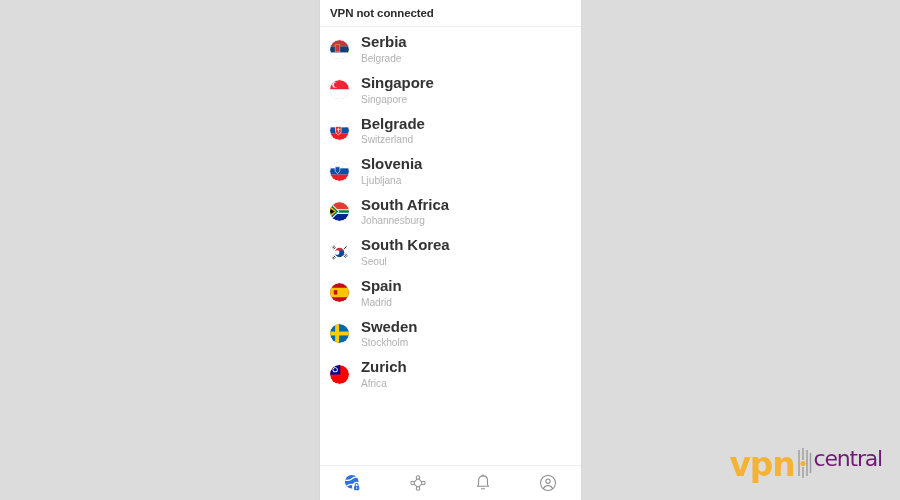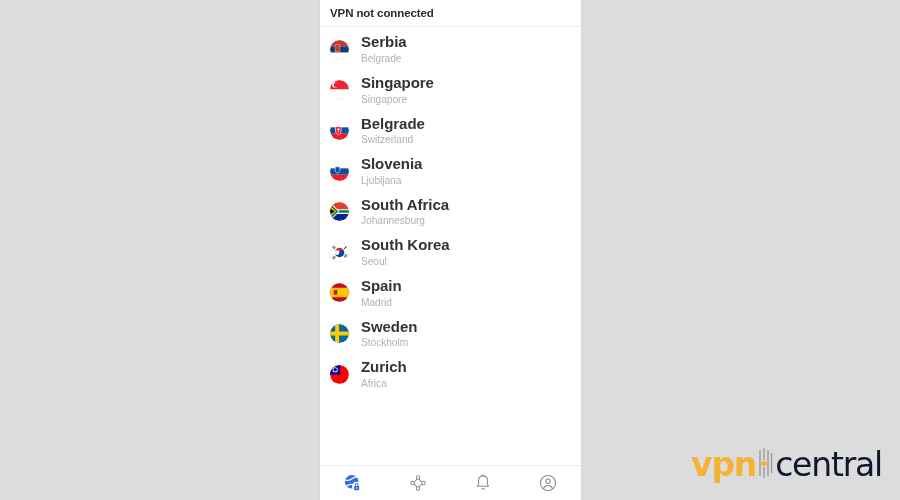--- a/index.html
+++ b/index.html
@@ -130,22 +130,22 @@
     line-height: 1;
   }
   #watermark .wm-sep {
     width: 17px;
     height: 30px;
     position: relative;
     margin: 0 1px 0 1px;
   }
   #watermark .wm-central {
     font-family: "DejaVu Sans", sans-serif;
-    font-size: 33px;
-    color: #0f172a;
+    font-size: 22px;
+    color: #701a75;
     letter-spacing: -1.2px;
     line-height: 1;
   }
 </style>
 </head>
 <body>
 
 <div id="app-panel">
 
   <div id="panel-header">

